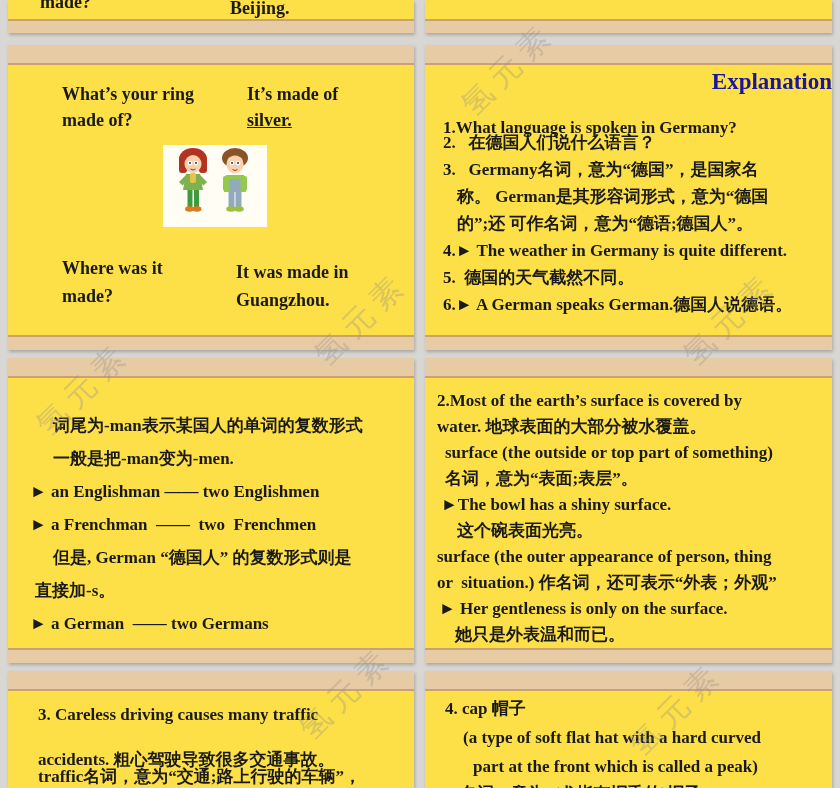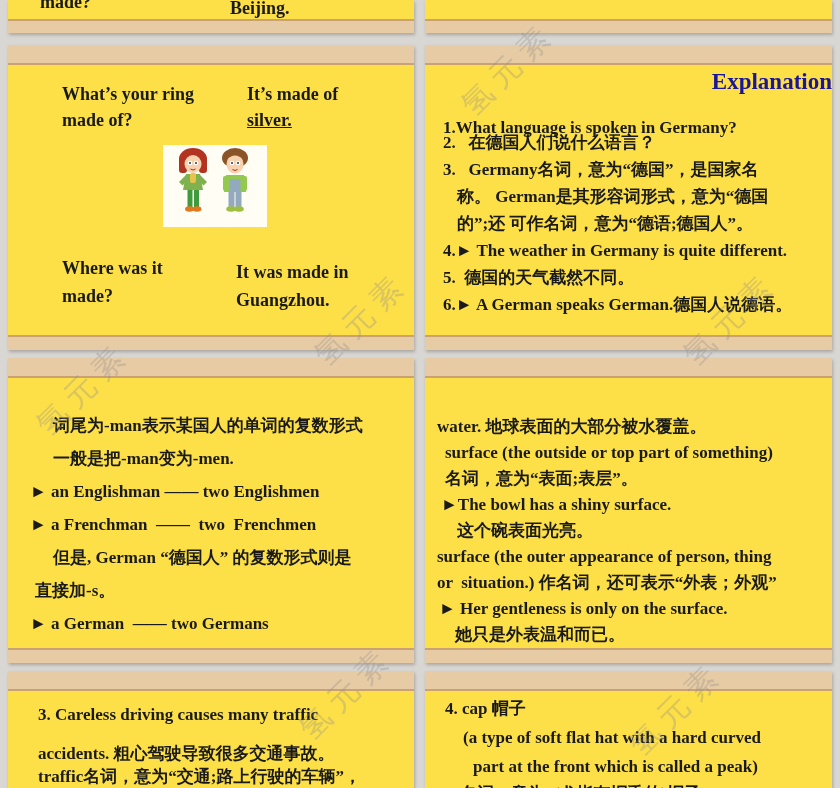--- a/index.html
+++ b/index.html
@@ -135,35 +135,36 @@
     <div class="t" style="left:22px;top:123px;">► an Englishman —— two Englishmen</div>
     <div class="t" style="left:22px;top:156px;">► a Frenchman  ——  two  Frenchmen</div>
     <div class="t" style="left:45px;top:189px;">但是, German “德国人” 的复数形式则是</div>
     <div class="t" style="left:27px;top:222px;">直接加-s。</div>
     <div class="t" style="left:22px;top:255px;">► a German  —— two Germans</div>
   </div>
 
   <div class="slide" style="left:425px;top:358px;width:407px;height:305px;">
     <div class="band-top"></div>
     <div class="band-bottom"></div>
+    <div class="t" style="left:12px;top:32px;">2.Most of the earth’s surface is covered by</div>
     <div class="t" style="left:12px;top:58px;">water. 地球表面的大部分被水覆盖。</div>
     <div class="t" style="left:20px;top:84px;">surface (the outside or top part of something)</div>
     <div class="t" style="left:20px;top:110px;">名词，意为“表面;表层”。</div>
     <div class="t" style="left:32px;top:162px;">这个碗表面光亮。</div>
     <div class="t" style="left:16px;top:136px;">►The bowl has a shiny surface.</div>
     <div class="t" style="left:12px;top:188px;">surface (the outer appearance of person, thing</div>
     <div class="t" style="left:12px;top:214px;">or  situation.) 作名词，还可表示“外表；外观”</div>
     <div class="t" style="left:14px;top:240px;">► Her gentleness is only on the surface.</div>
     <div class="t" style="left:30px;top:266px;">她只是外表温和而已。</div>
   </div>
 
   <div class="slide" style="left:8px;top:671px;width:406px;height:150px;">
     <div class="band-top"></div>
     <div class="t" style="left:30px;top:33px;">3. Careless driving causes many traffic</div>
-    <div class="t" style="left:30px;top:72px;">accidents. 粗心驾驶导致很多交通事故。</div>
+    <div class="t" style="left:30px;top:78px;">accidents. 粗心驾驶导致很多交通事故。</div>
     <div class="t" style="left:30px;top:95px;">traffic名词，意为“交通;路上行驶的车辆”，</div>
   </div>
 
   <div class="slide" style="left:425px;top:671px;width:407px;height:150px;">
     <div class="band-top"></div>
     <div class="t" style="left:20px;top:27px;">4. cap 帽子</div>
     <div class="t" style="left:38px;top:56px;">(a type of soft flat hat with a hard curved</div>
     <div class="t" style="left:48px;top:85px;">part at the front which is called a peak)</div>
     <div class="t" style="left:35px;top:112px;">名词，意为“(尤指有帽舌的)帽子”</div>
   </div>

